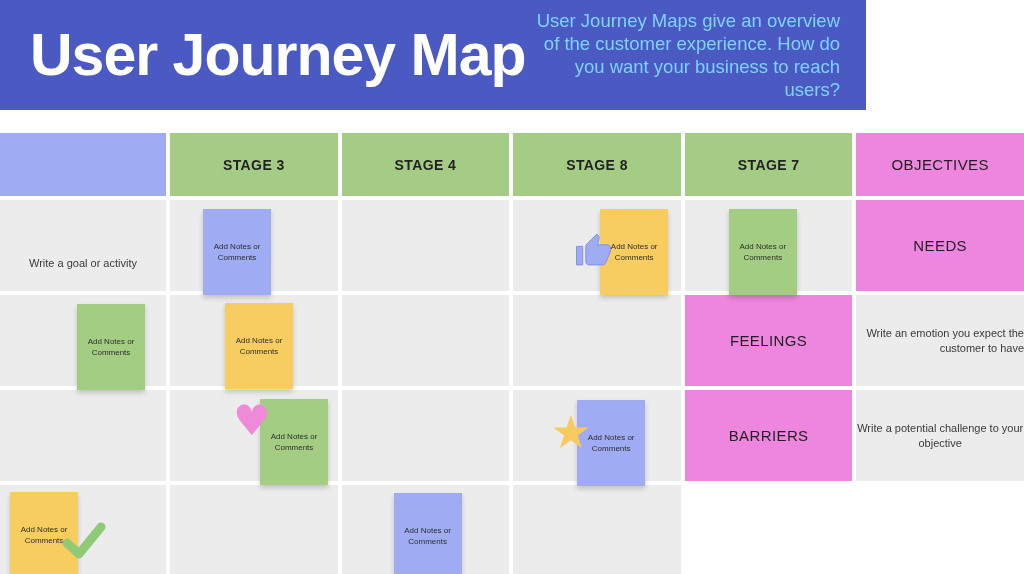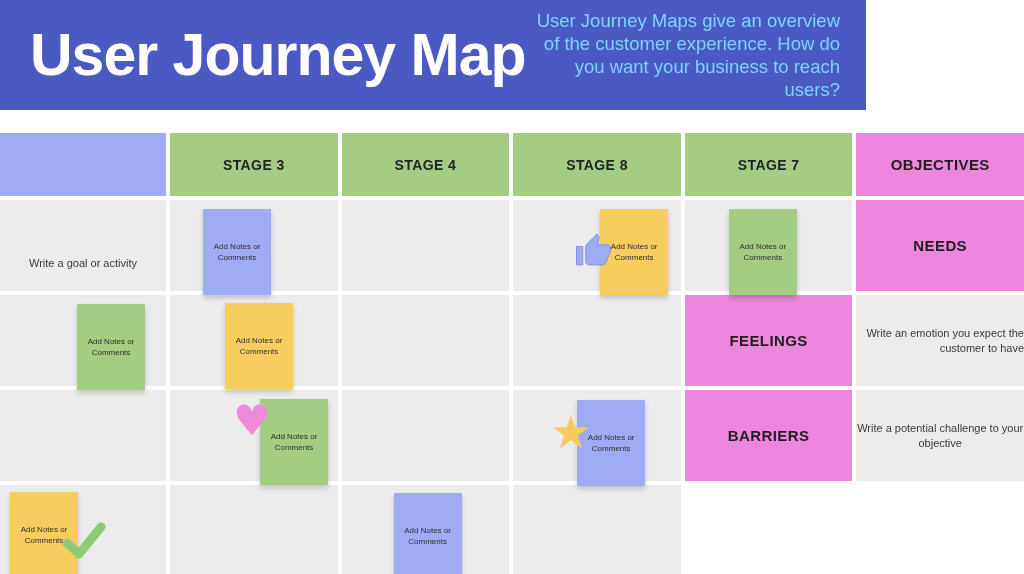--- a/index.html
+++ b/index.html
@@ -48,21 +48,21 @@
   .corner-cell  { background: #9fabf2; }
   .stage-header {
     background: #a4cc85;
     display: flex; align-items: center; justify-content: center;
     font-size: 14px; font-weight: bold; letter-spacing: .4px;
     color: #222222;
   }
   .row-label {
     background: #ee85de;
     display: flex; align-items: center; justify-content: center;
-    font-size: 15px; font-weight: bold; letter-spacing: .4px;
+    font-size: 15px; font-weight: normal; letter-spacing: .4px;
     color: #1f1f1f;
   }
   .grid-cell { background: #ececec; }
   .hint {
     position: absolute; inset: 0;
     display: flex; align-items: center; justify-content: center;
     text-align: center;
     font-size: 11px; line-height: 15px; color: #3a3a3a;
   }
   .hint span { display: inline-block; }

